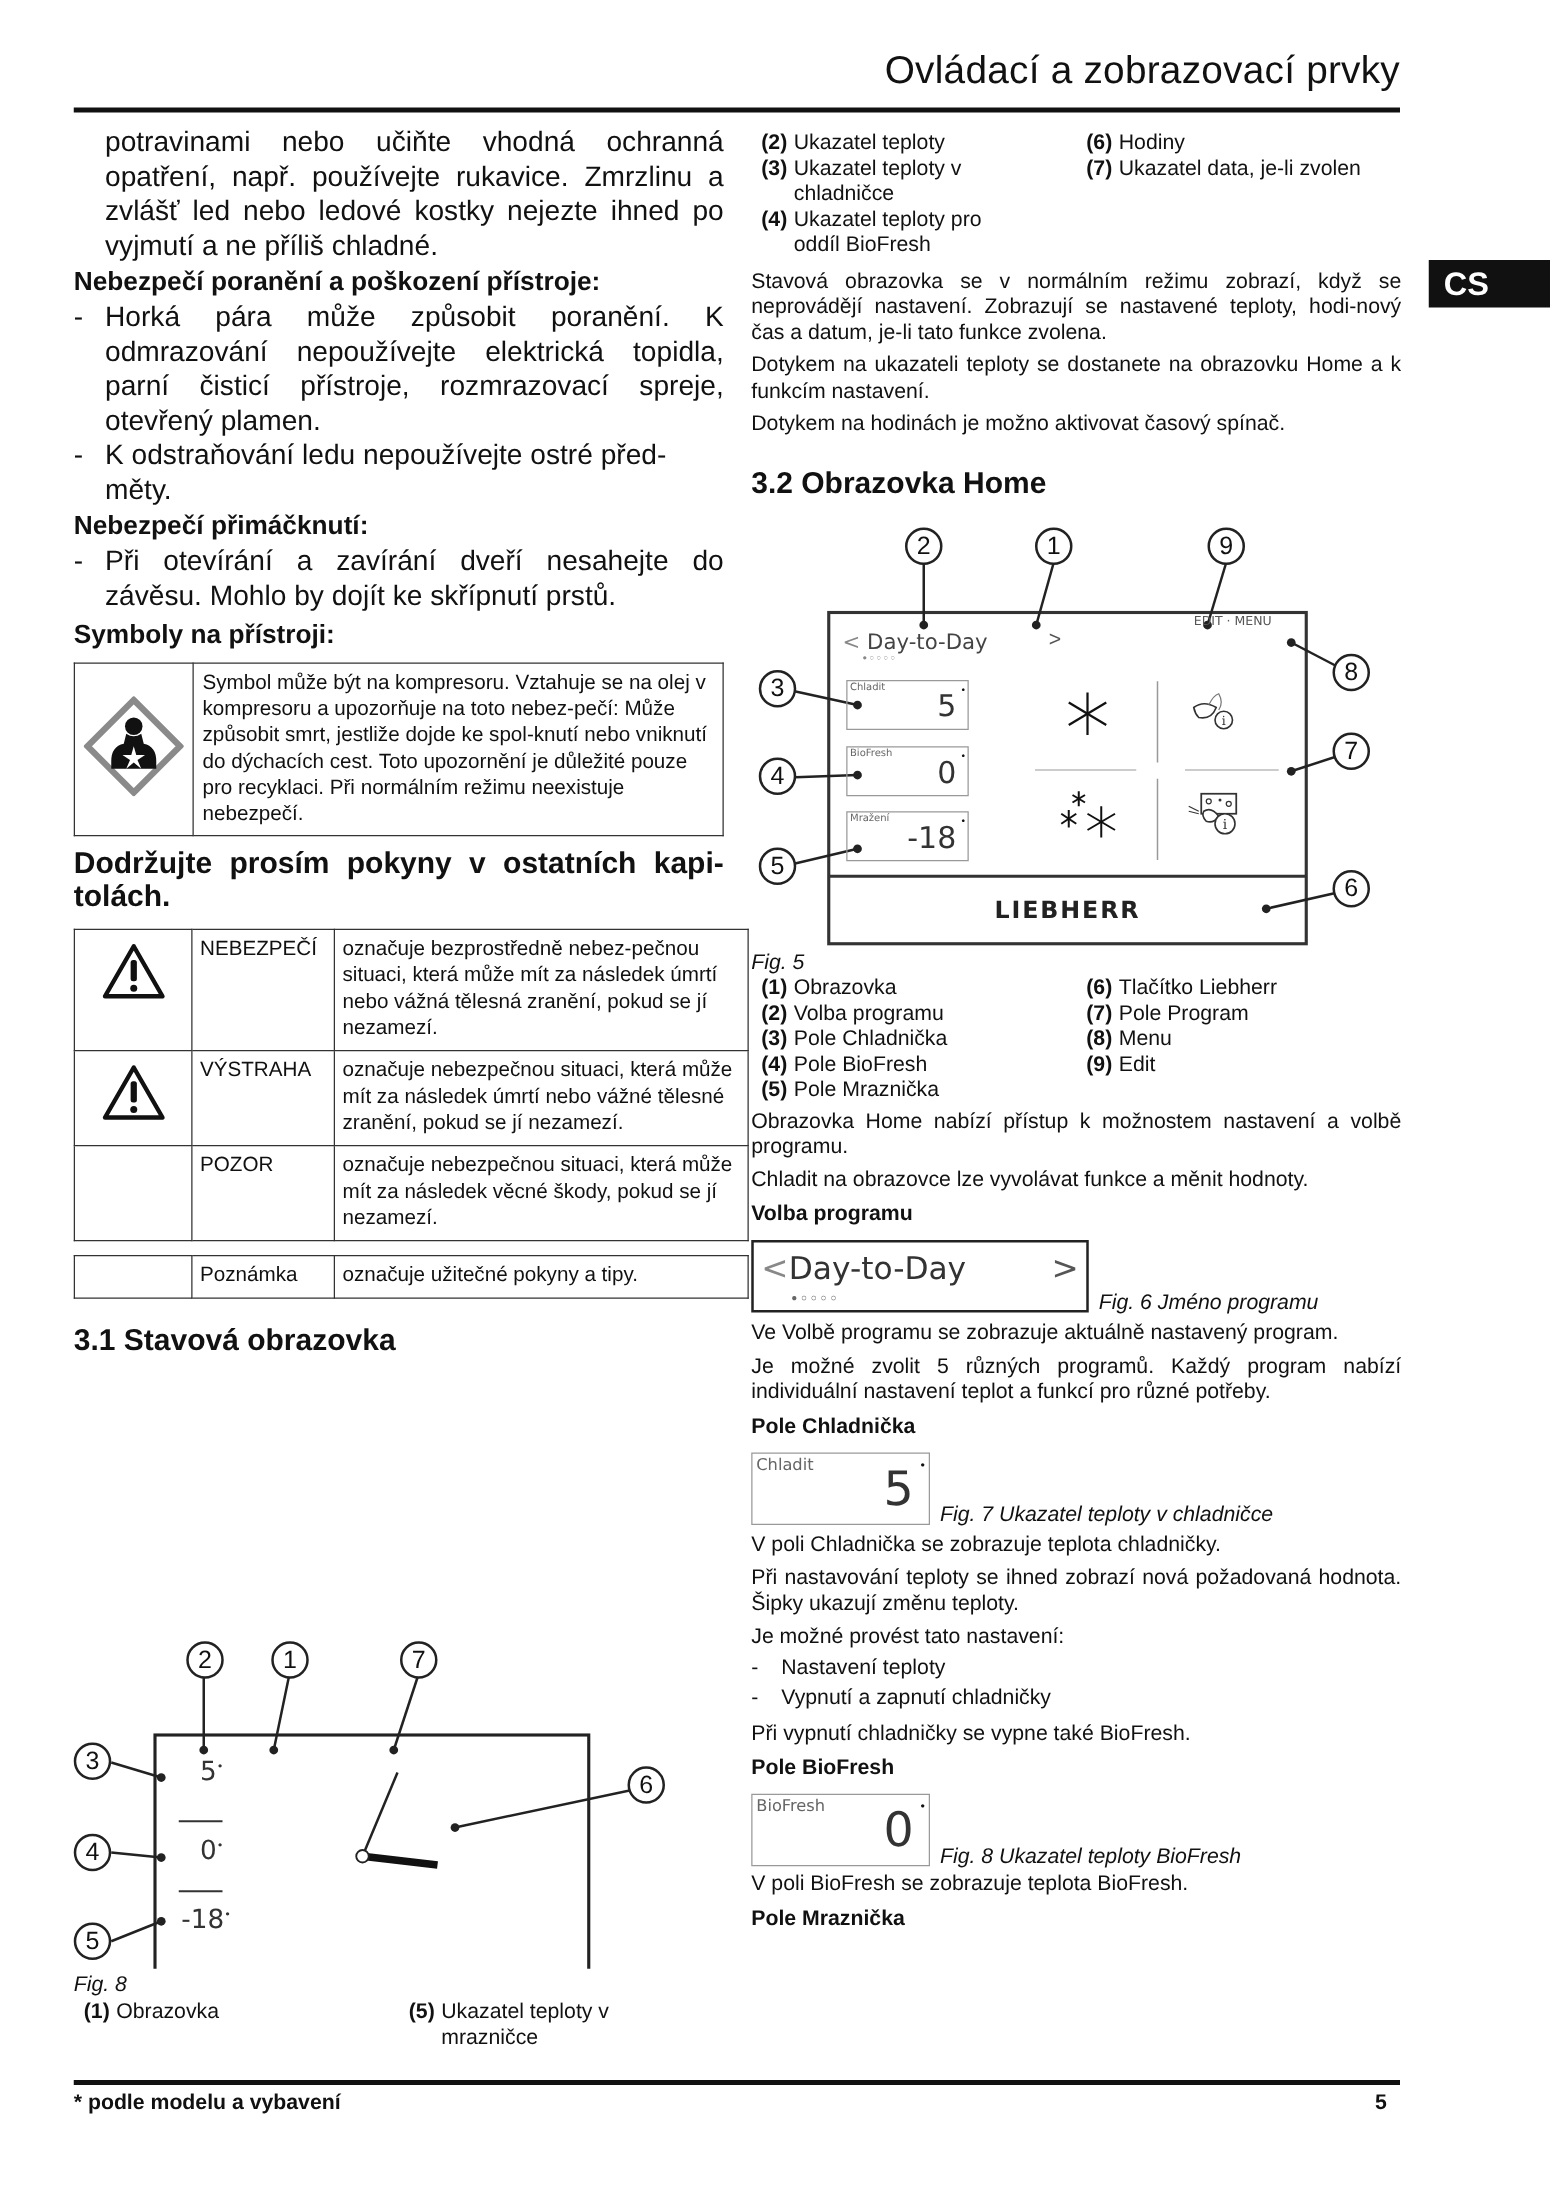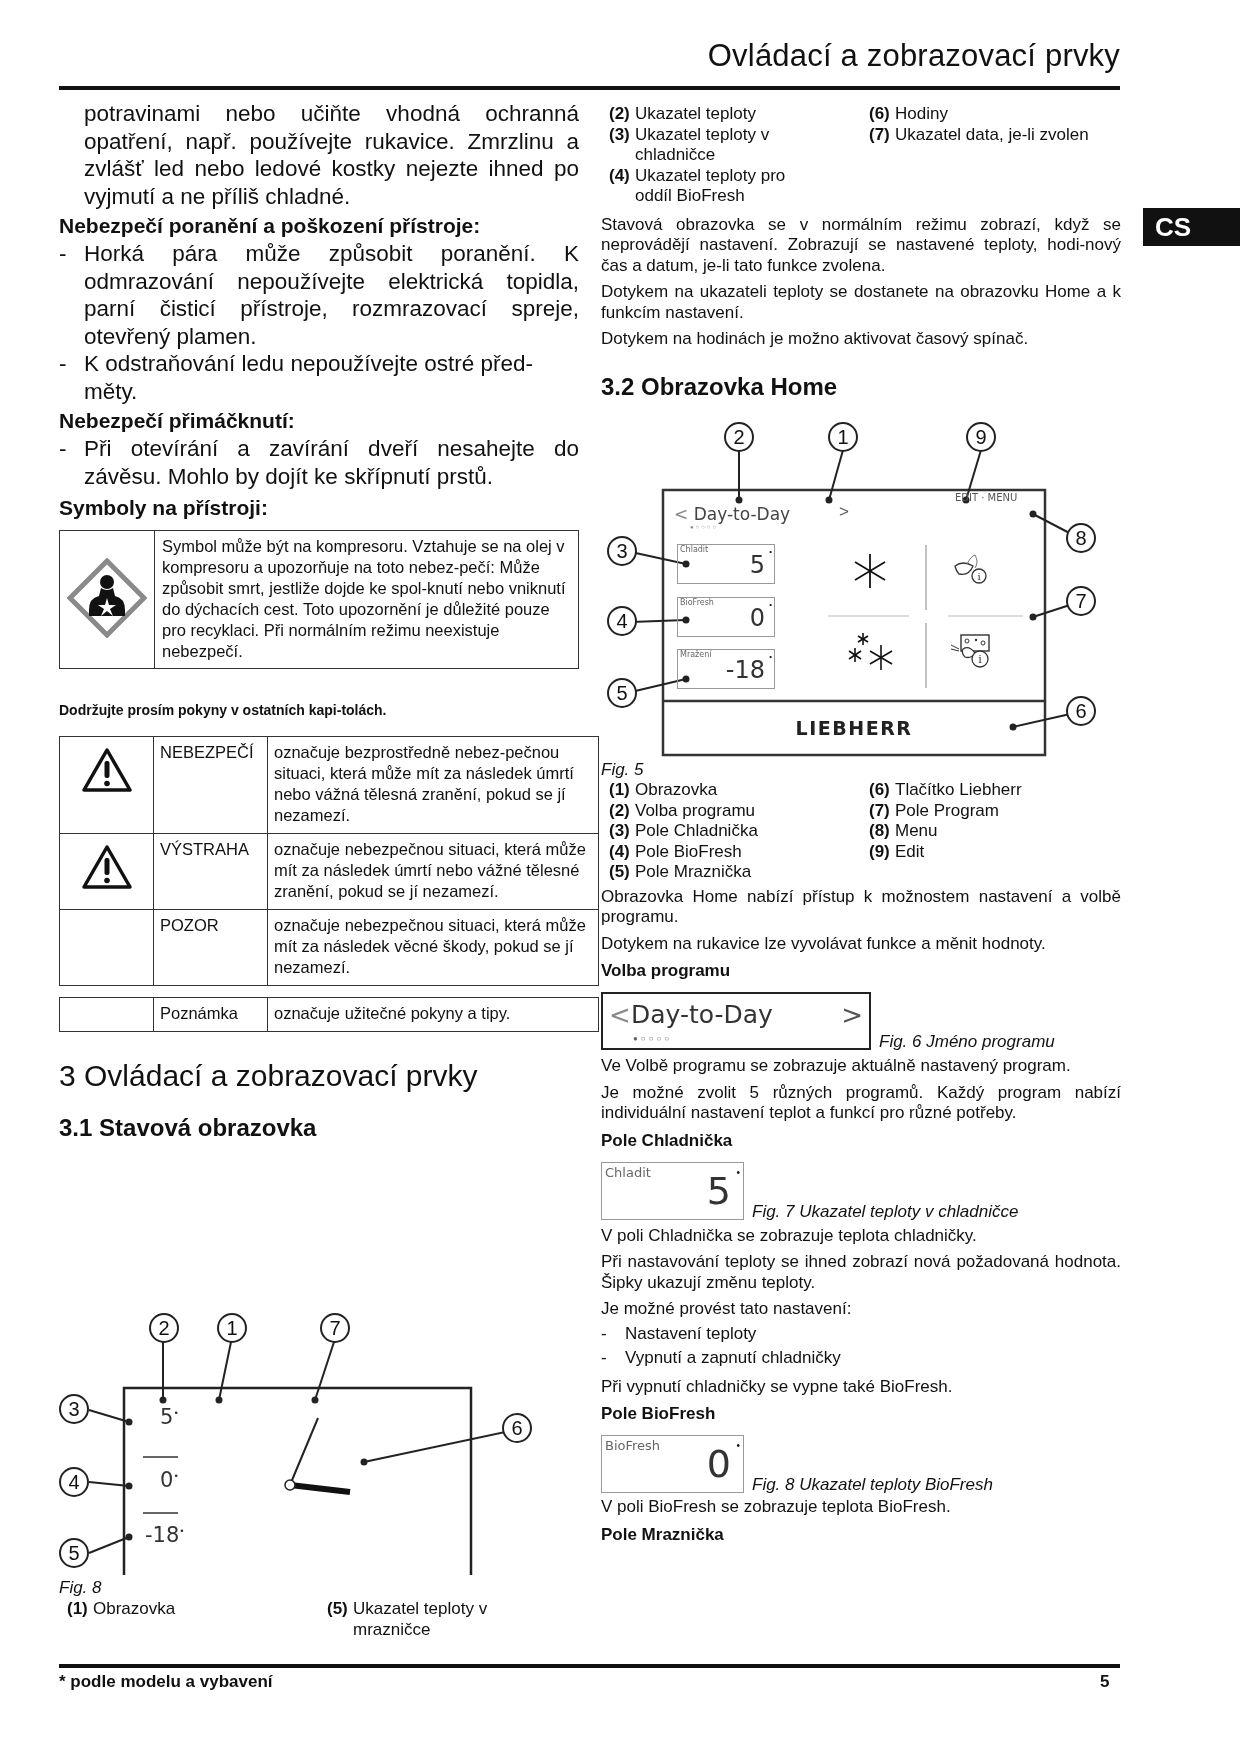--- a/index.html
+++ b/index.html
@@ -83,21 +83,21 @@
           <circle cx="40" cy="24" r="7" fill="#111"></circle>
           <path d="M34,30 Q40,34 46,30 L48,38 Q58,40 58,52 L58,58 L22,58 L22,52 Q22,40 32,38 Z" fill="#111"></path>
           <polygon points="40,40 42,47 49,47 43,51 46,58 40,53 34,58 37,51 31,47 38,47" fill="#fff"></polygon>
         </svg>
       </td>
       <td class="sym-text-cell">Symbol může být na kompresoru. Vztahuje se na olej v kompresoru a upozorňuje na toto nebez-pečí: Může způsobit smrt, jestliže dojde ke spol-knutí nebo vniknutí do dýchacích cest. Toto upozornění je důležité pouze pro recyklaci. Při normálním režimu neexistuje nebezpečí.</td>
     </tr>
   </tbody>
     </table>
 
-  <div class="subhead" style="margin-top:28px; font-size:14px; text-align:justify; line-height:27px">Dodržujte prosím pokyny v ostatních kapi-tolách.</div>
+  <div class="subhead" style="margin-top:8px; font-size:24px; text-align:justify; line-height:27px">Dodržujte prosím pokyny v ostatních kapi-tolách.</div>
 
   <table class="sigtable" style="margin-top:12px">
     <tbody>
         <tr>
       <td class="sig-icon"><svg width="52" height="46" viewBox="0 0 52 46">
               <polygon points="26,3 49,43 3,43" fill="none" stroke="#111" stroke-width="3.5" stroke-linejoin="round"></polygon>
               <rect x="23.5" y="14" width="5" height="17" rx="2" fill="#111"></rect>
               <circle cx="26" cy="36.5" r="2.8" fill="#111"></circle>
             </svg></td>
       <td class="sig-word">NEBEZPEČÍ</td>
@@ -123,21 +123,20 @@
   <table class="sigtable" style="margin-top:11px">
     <tbody>
         <tr>
       <td class="sig-icon" style="height:32px"></td>
       <td class="sig-word">Poznámka</td>
       <td class="sig-desc">označuje užitečné pokyny a tipy.</td>
     </tr>
   </tbody>
     </table>
 
-  <div class="h1" style="margin-top:26px">3 Ovládací a zobrazovací prvky</div>
   <div class="h2" style="margin-top:19px">3.1 Stavová obrazovka</div>
 </div>
 
 <div class="abs" style="left:59px; top:1310px; width:460px; height:265px;">
   <svg width="460" height="265" viewBox="0 0 460 265" style="position:absolute;left:0;top:0">
     <rect x="65" y="78" width="347" height="190" fill="none" stroke="#222" stroke-width="2.5"></rect>
 
     <line x1="84" y1="147" x2="119" y2="147" stroke="#333" stroke-width="1.5"></line>
     <line x1="84" y1="203" x2="119" y2="203" stroke="#333" stroke-width="1.5"></line>
 
@@ -363,21 +362,21 @@
           <span>Menu</span>
         </div>
       <div class="legend-item">
           <span class="legend-num">(9)</span>
           <span>Edit</span>
         </div>
     </div>
   </div>
 
   <p class="body-text para" style="margin-top:4px">Obrazovka Home nabízí přístup k možnostem nastavení a volbě programu.</p>
-  <p class="body-text para">Dotykem na rukavice lze vyvolávat funkce a měnit hodnoty.</p>
+  <p class="body-text para">Chladit na obrazovce lze vyvolávat funkce a měnit hodnoty.</p>
   <div class="bold-label">Volba programu</div>
 
   <div style="display:flex; align-items:flex-end; margin-top:10px;">
     <div style="position:relative; width:270px; height:58px; border:2px solid #222;">
       <span class="abs" style="left:6px; top:6px; font-size:26px; color:#888; font-family:'DejaVu Sans',sans-serif;">&lt;</span>
       <span class="abs ui-font" style="left:28px; top:6px; font-size:25px; color:#333;">Day-to-Day</span>
       <span class="abs" style="right:6px; top:6px; font-size:26px; color:#555; font-family:'DejaVu Sans',sans-serif;">&gt;</span>
       <span class="abs" style="left:30px; top:40px; font-size:8px; color:#666; letter-spacing:3px;">●○○○○</span>
     </div>
     <span class="caption" style="margin-left:8px; margin-bottom:-2px;">Fig. 6  Jméno programu</span>

